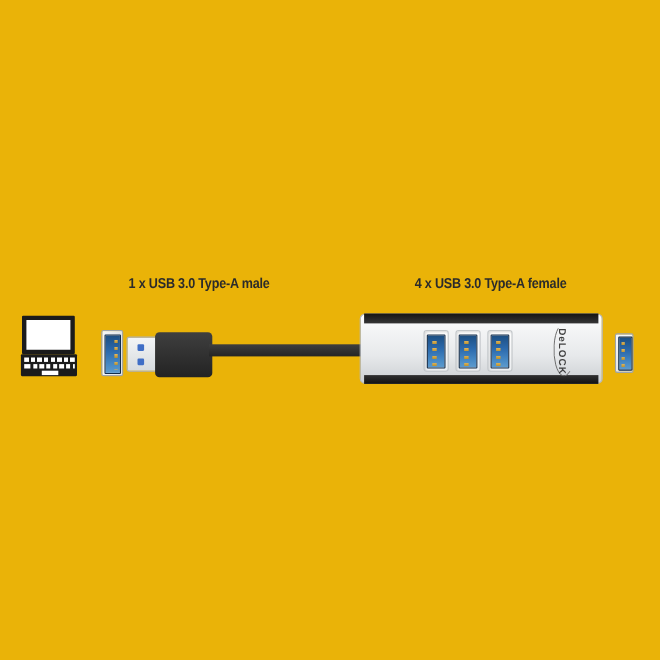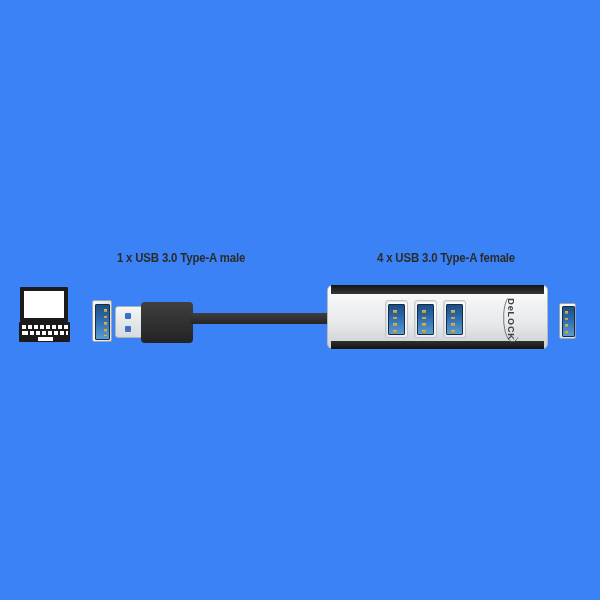--- a/index.html
+++ b/index.html
@@ -1,16 +1,16 @@
 <!DOCTYPE html>
 <html><head>
 <meta charset="utf-8">
 <style>
   html,body{margin:0;padding:0;background:#fff;}
-  .canvas{position:relative;width:600px;height:600px;background:#3b82f6;overflow:hidden;
+  .canvas{position:relative;width:600px;height:600px;background:#eab308;overflow:hidden;
           font-family:"Liberation Sans",sans-serif;}
 
   
   .label{position:absolute;top:251px;font-weight:bold;font-size:13px;line-height:14px;
          color:#2b2b2b;white-space:nowrap;letter-spacing:-0.2px;
          transform:translateX(-50%) scaleX(0.88);}
   .label-male{left:181px;}
   .label-female{left:446px;}
 
   

